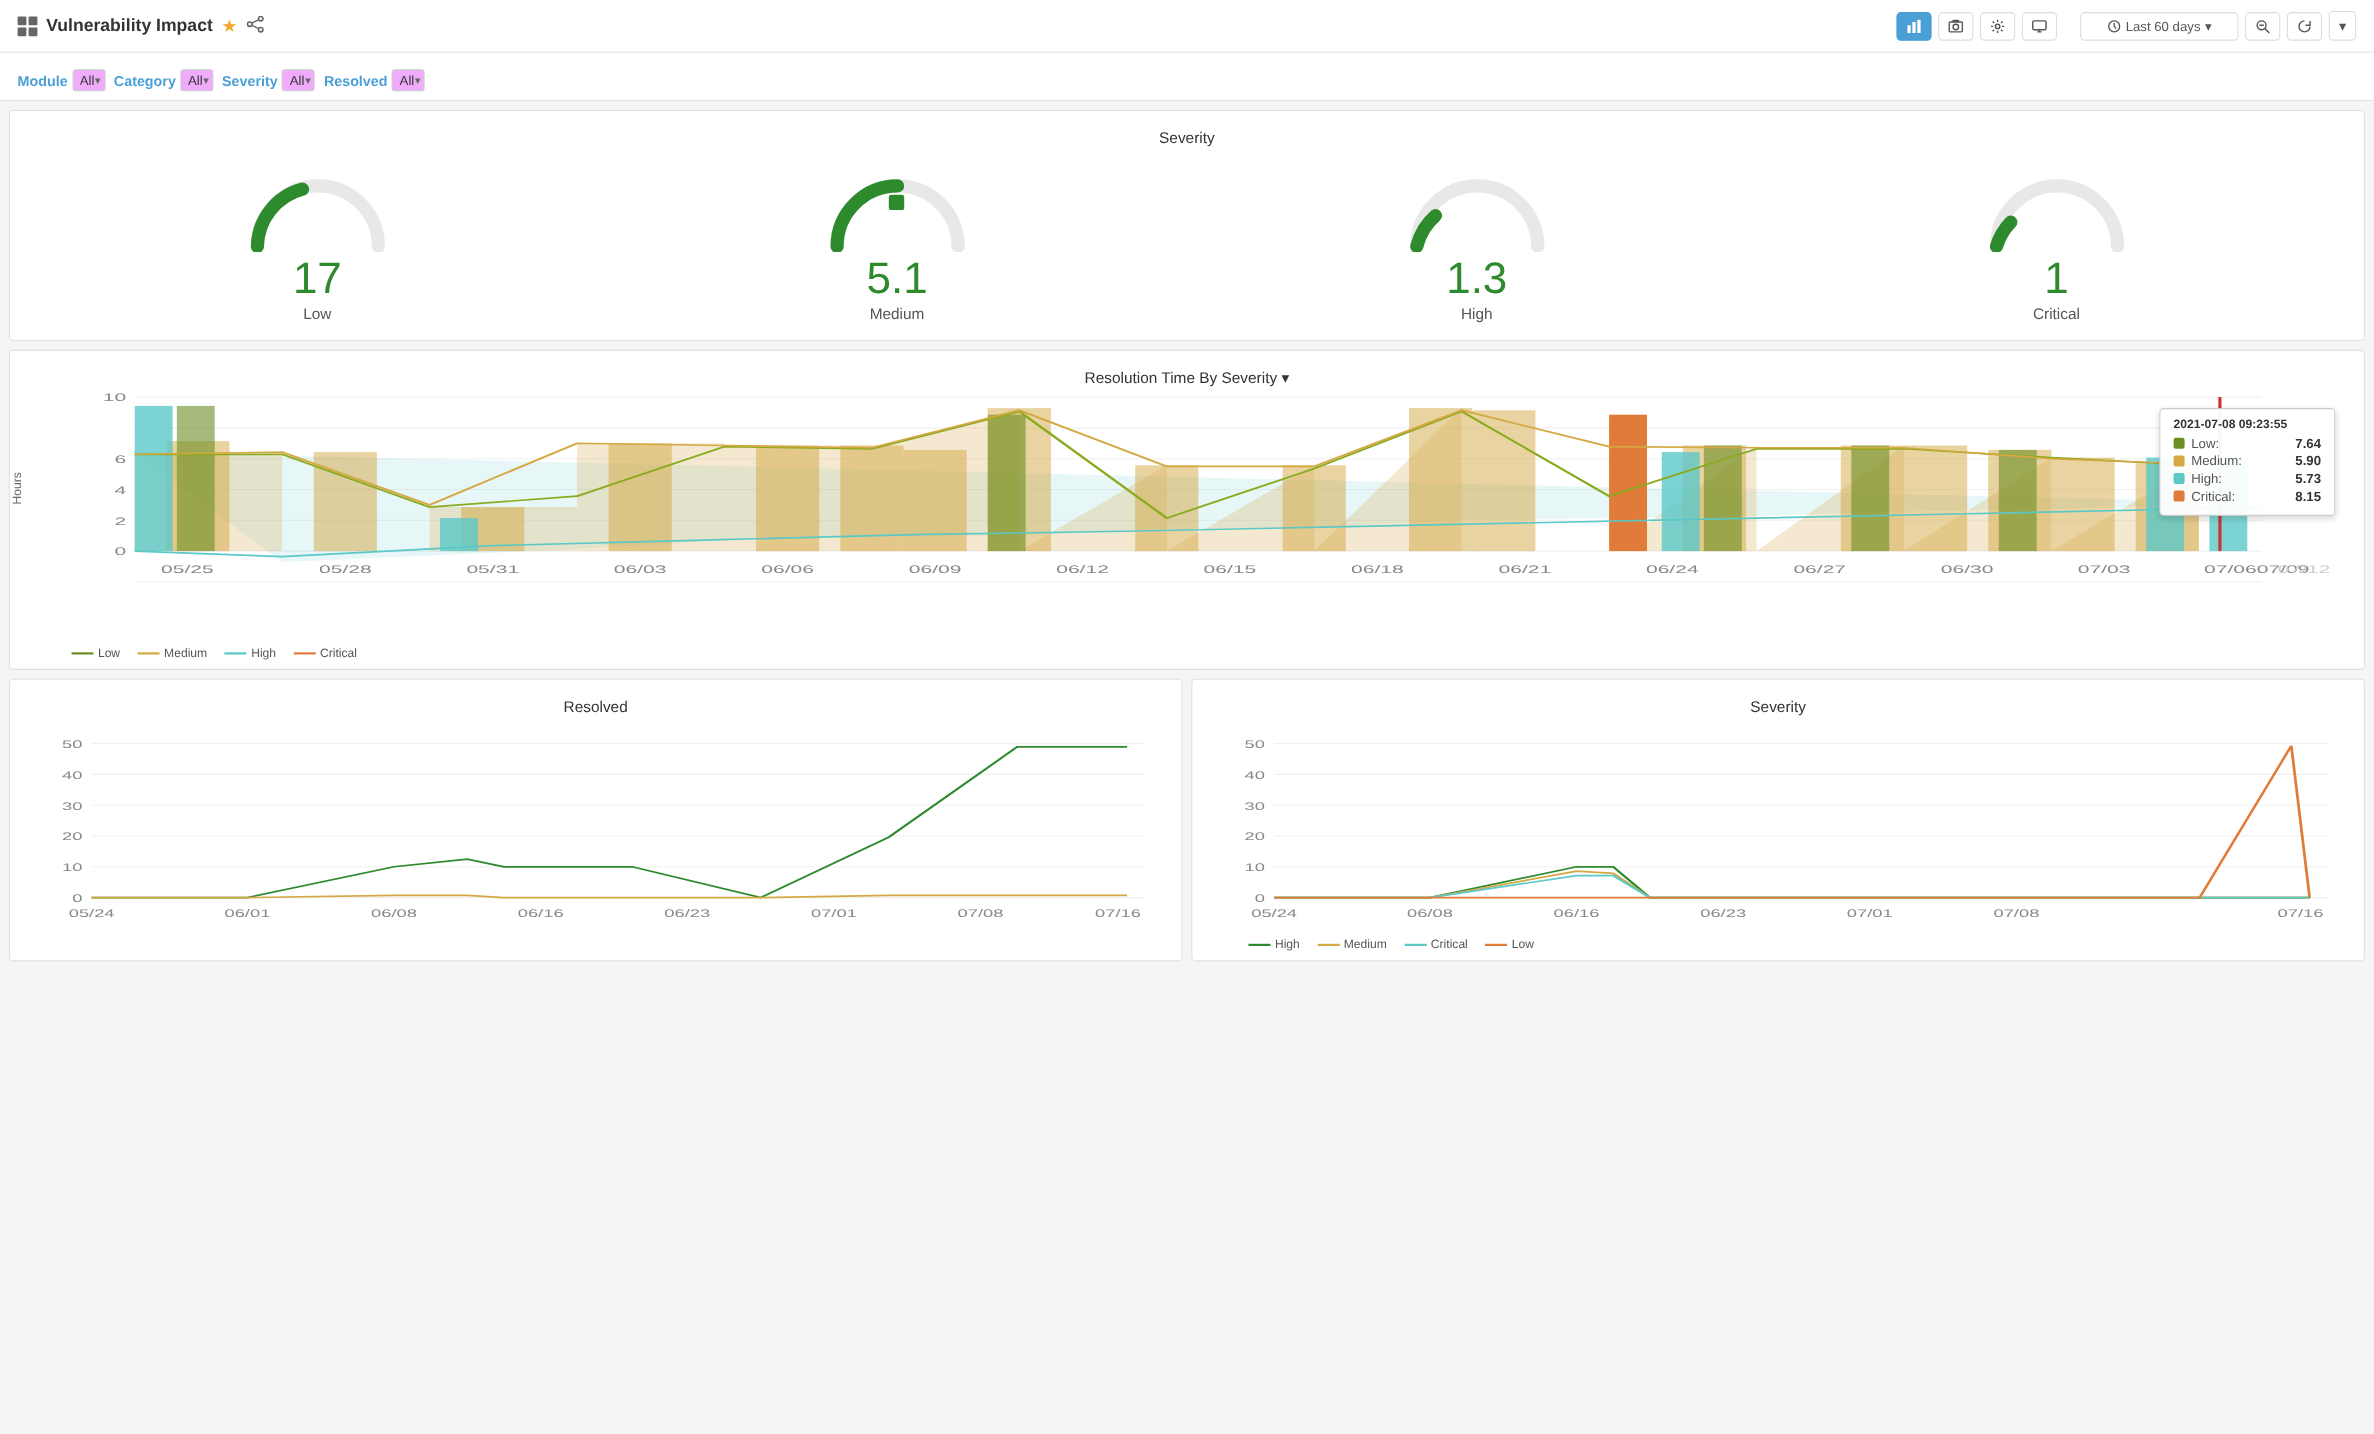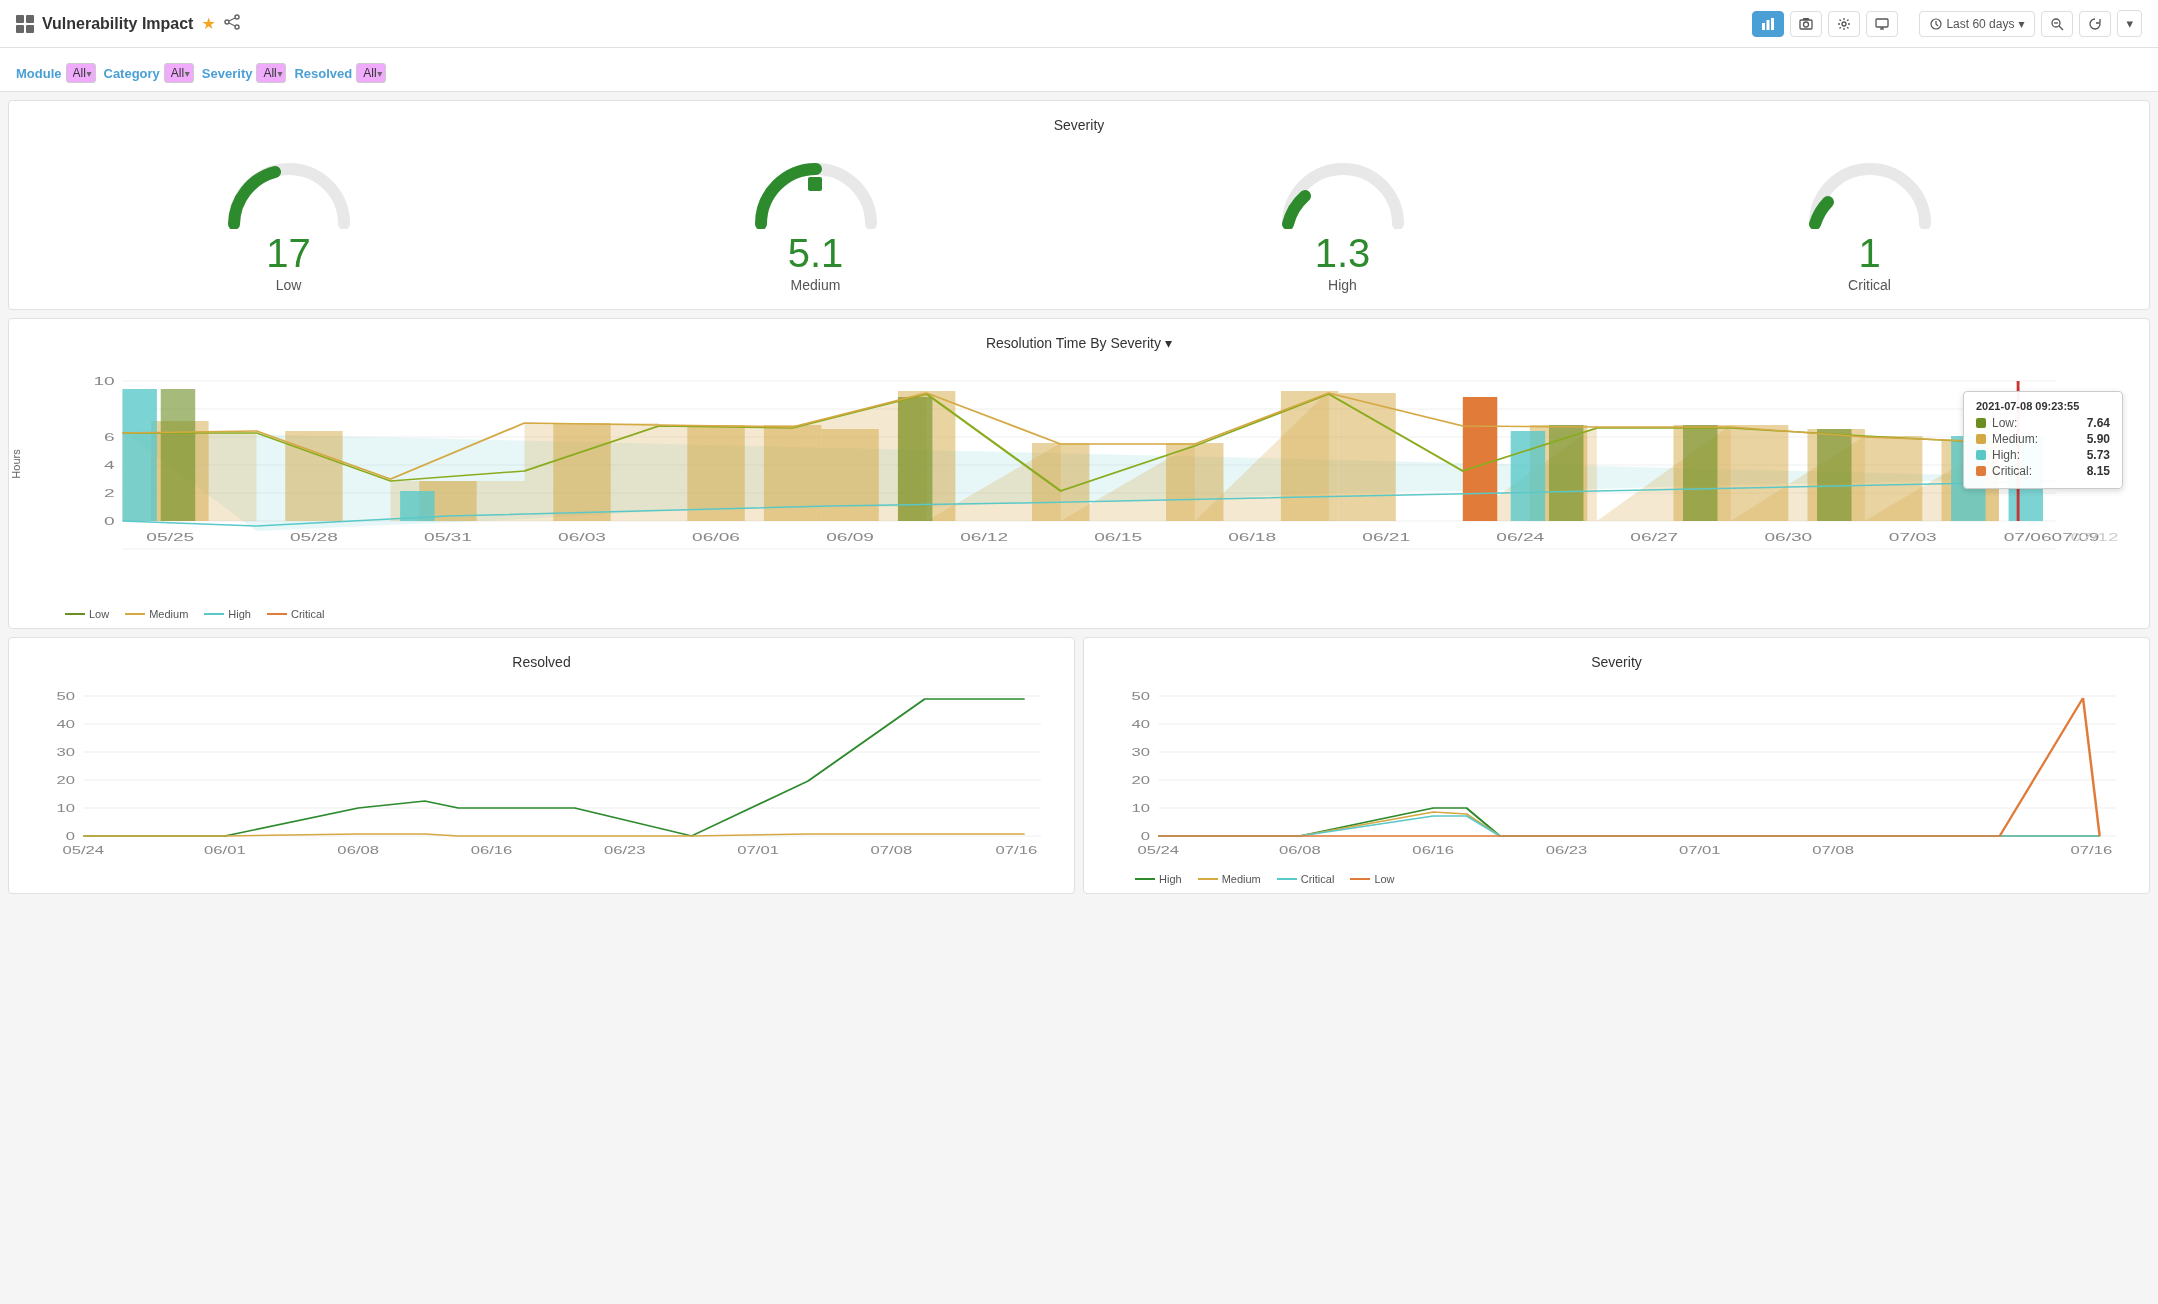--- a/index.html
+++ b/index.html
@@ -19,21 +19,21 @@
     .share-icon { color: #666; font-size: 14px; cursor: pointer; }
     .top-bar-right { display: flex; align-items: center; gap: 6px; }
     .toolbar-btn {
       border: 1px solid #ddd; background: #fff; border-radius: 4px;
       padding: 5px 8px; cursor: pointer; color: #555; font-size: 13px;
       display: flex; align-items: center; gap: 4px;
     }
     .toolbar-btn.active { background: #4a9fd5; color: #fff; border-color: #4a9fd5; }
     .time-range-btn {
       border: 1px solid #ddd; background: #fff; border-radius: 4px;
-      padding: 5px 10px; cursor: pointer; color: #555; font-size: 12px;
+      padding: 5px 24px; cursor: pointer; color: #555; font-size: 12px;
       display: flex; align-items: center; gap: 4px;
     }
 
     
     .filter-bar {
       display: flex; align-items: flex-end; gap: 8px;
       background: #fff; border-bottom: 1px solid #e0e0e0;
       padding: 8px 16px; height: 44px;
     }
     .filter-item {
@@ -64,21 +64,21 @@
     .gauge-item { display: flex; flex-direction: column; align-items: center; gap: 4px; flex: 1; }
     .gauge-svg { width: 140px; height: 80px; }
     .gauge-number { font-size: 40px; font-weight: 400; color: #2d8a2d; line-height: 1; }
     .gauge-label { font-size: 14px; color: #555; }
 
     
     .chart-panel {
       background: #fff; border: 1px solid #e0e0e0; margin: 8px;
       border-radius: 4px; padding: 16px 16px 8px;
     }
-    .chart-title-row { text-align: center; margin-bottom: 20px; }
+    .chart-title-row { text-align: center; margin-bottom: 0; }
     .chart-title-btn {
       font-size: 14px; font-weight: 500; color: #333; background: none;
       border: none; cursor: pointer; display: inline-flex; align-items: center; gap: 4px;
     }
 
     
     .bottom-row { display: flex; gap: 0; margin: 8px; gap: 8px; }
     .bottom-panel {
       flex: 1; background: #fff; border: 1px solid #e0e0e0;
       border-radius: 4px; padding: 16px 16px 8px;

